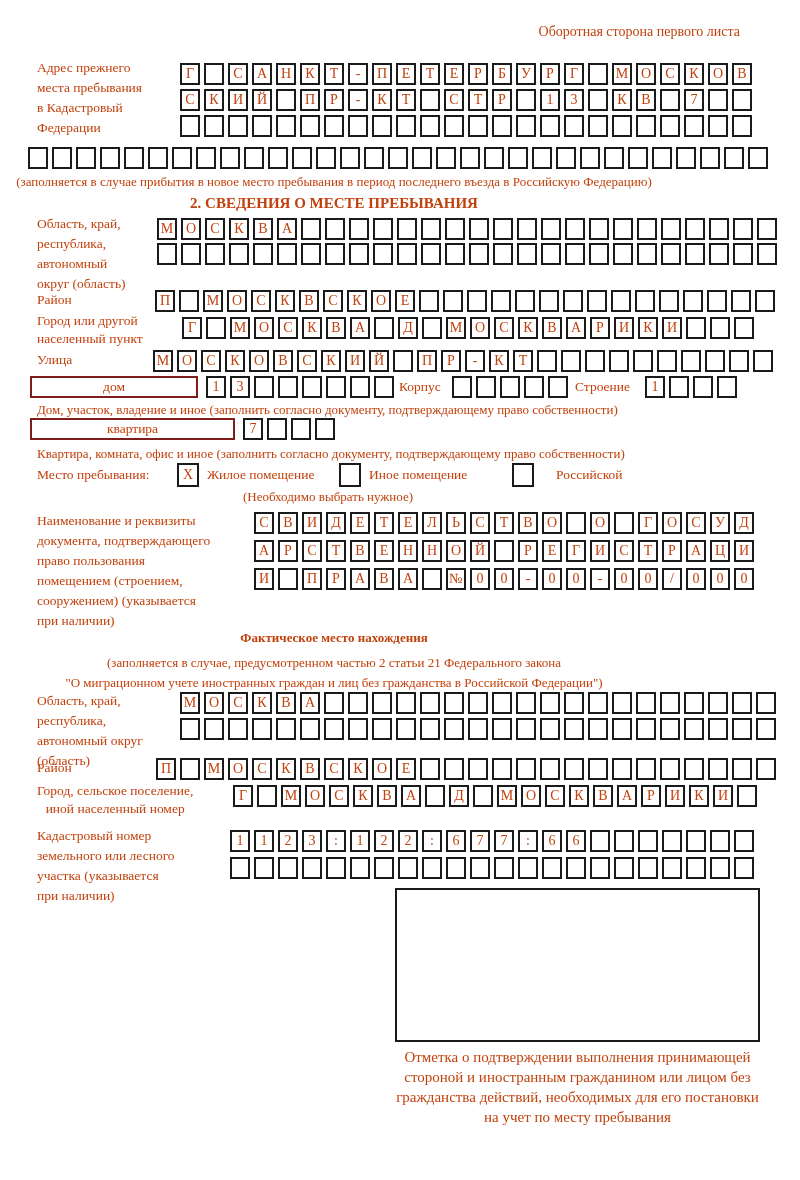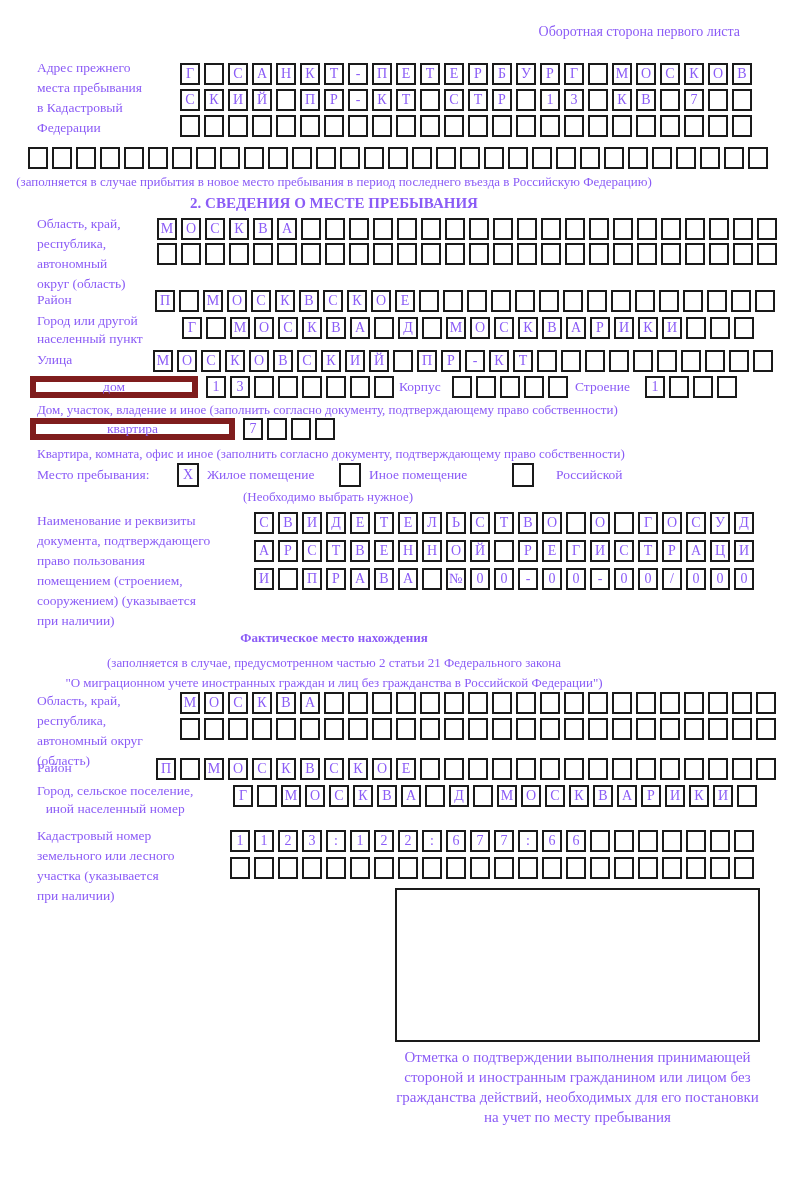--- a/index.html
+++ b/index.html
@@ -1,32 +1,32 @@
 <!DOCTYPE html>
 <html><head>
 <meta charset="utf-8">
 <style>
   html,body{margin:0;padding:0;background:#fff;}
   #page{
     position:relative;width:800px;height:1180px;background:#fff;
-    font-family:"Liberation Serif","DejaVu Serif",serif;color:#8b5cf6;overflow:hidden;
+    font-family:"Liberation Serif","DejaVu Serif",serif;color:#c2410c;overflow:hidden;
   }
   .abs{position:absolute;}
   .lbl{font-size:13.5px;line-height:20px;}
   .note{font-size:13px;}
   .title{font-weight:bold;font-size:15px;}
   .center{left:0;width:668px;text-align:center;}
   .cellrow{position:absolute;display:flex;gap:4px;}
   .cell{
     display:inline-flex;align-items:center;justify-content:center;
     width:20px;height:22px;box-sizing:border-box;border:2px solid #1a1a1a;
     font-size:14px;background:#fff;flex:0 0 auto;
   }
   .wbox{
-    position:absolute;box-sizing:border-box;border:6px solid #7f1d1d;height:22px;
+    position:absolute;box-sizing:border-box;border:2px solid #7f1d1d;height:22px;
     display:flex;align-items:center;justify-content:center;font-size:13.5px;background:#fff;
   }
   .cb{
     position:absolute;width:22px;height:24px;box-sizing:border-box;border:2px solid #1a1a1a;
     display:flex;align-items:center;justify-content:center;font-size:14px;background:#fff;
   }
   .ilabel{position:absolute;font-size:13.5px;white-space:nowrap;}
   .stampbox{position:absolute;box-sizing:border-box;border:2px solid #1a1a1a;background:#fff;}
 </style>
 </head>

